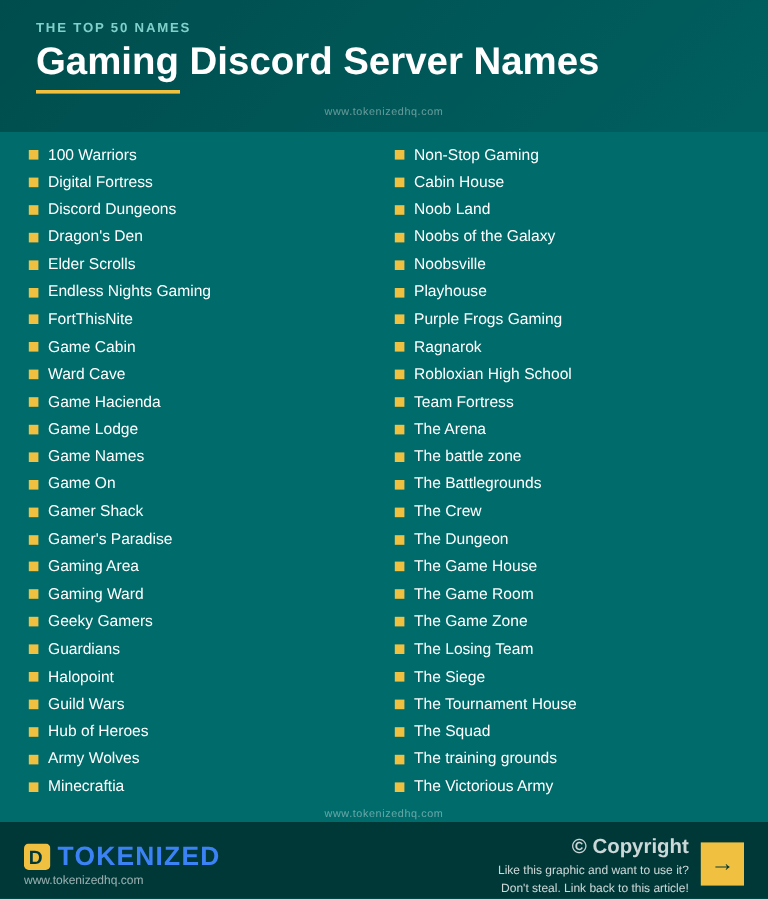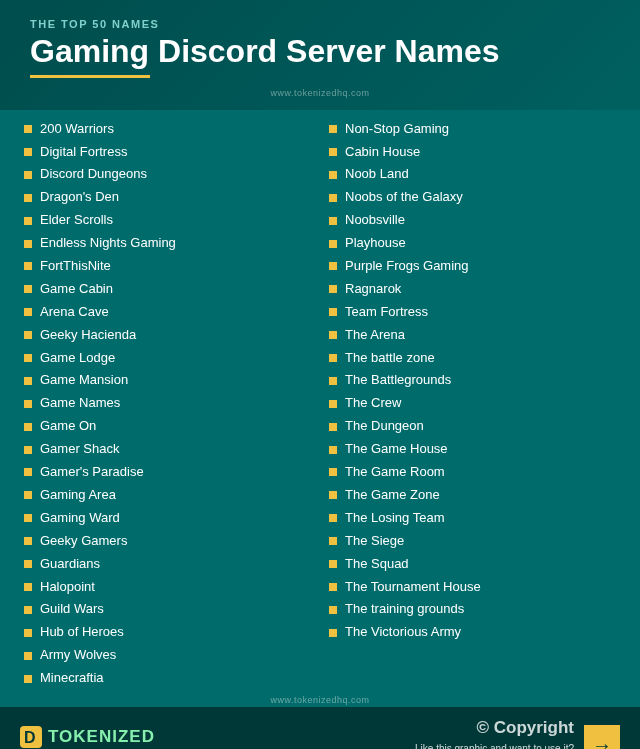--- a/index.html
+++ b/index.html
@@ -111,23 +111,23 @@
       gap: 2px;
     }
 
     .logo-row {
       display: flex;
       align-items: center;
       gap: 6px;
     }
 
     .logo-name {
-      font-size: 17px;
+      font-size: 22px;
       font-weight: 900;
-      color: #86efac;
+      color: #3b82f6;
       letter-spacing: 1px;
     }
 
     .logo-url {
       font-size: 10px;
       color: rgba(255,255,255,0.6);
     }
 
     .footer-right {
       display: flex;
@@ -183,21 +183,21 @@
     <div class="top-label">THE TOP 50 NAMES</div>
     <div class="main-title">Gaming Discord Server Names</div>
     <div class="title-underline"></div>
     <div class="watermark-top">www.tokenizedhq.com</div>
   </div>
 
   <div class="content-area">
     <div class="column" id="left-col">
         <div class="list-item">
       <div class="bullet"></div>
-      <span class="item-text">200 Warriors</span>
+      <span class="item-text">100 Warriors</span>
     </div>
         <div class="list-item">
       <div class="bullet"></div>
       <span class="item-text">Digital Fortress</span>
     </div>
         <div class="list-item">
       <div class="bullet"></div>
       <span class="item-text">Discord Dungeons</span>
     </div>
         <div class="list-item">
@@ -215,33 +215,29 @@
         <div class="list-item">
       <div class="bullet"></div>
       <span class="item-text">FortThisNite</span>
     </div>
         <div class="list-item">
       <div class="bullet"></div>
       <span class="item-text">Game Cabin</span>
     </div>
         <div class="list-item">
       <div class="bullet"></div>
-      <span class="item-text">Arena Cave</span>
-    </div>
-        <div class="list-item">
-      <div class="bullet"></div>
-      <span class="item-text">Geeky Hacienda</span>
+      <span class="item-text">Ward Cave</span>
+    </div>
+        <div class="list-item">
+      <div class="bullet"></div>
+      <span class="item-text">Game Hacienda</span>
     </div>
         <div class="list-item">
       <div class="bullet"></div>
       <span class="item-text">Game Lodge</span>
-    </div>
-        <div class="list-item">
-      <div class="bullet"></div>
-      <span class="item-text">Game Mansion</span>
     </div>
         <div class="list-item">
       <div class="bullet"></div>
       <span class="item-text">Game Names</span>
     </div>
         <div class="list-item">
       <div class="bullet"></div>
       <span class="item-text">Game On</span>
     </div>
         <div class="list-item">
@@ -317,20 +313,24 @@
         <div class="list-item">
       <div class="bullet"></div>
       <span class="item-text">Purple Frogs Gaming</span>
     </div>
         <div class="list-item">
       <div class="bullet"></div>
       <span class="item-text">Ragnarok</span>
     </div>
         <div class="list-item">
       <div class="bullet"></div>
+      <span class="item-text">Robloxian High School</span>
+    </div>
+        <div class="list-item">
+      <div class="bullet"></div>
       <span class="item-text">Team Fortress</span>
     </div>
         <div class="list-item">
       <div class="bullet"></div>
       <span class="item-text">The Arena</span>
     </div>
         <div class="list-item">
       <div class="bullet"></div>
       <span class="item-text">The battle zone</span>
     </div>
@@ -361,25 +361,25 @@
         <div class="list-item">
       <div class="bullet"></div>
       <span class="item-text">The Losing Team</span>
     </div>
         <div class="list-item">
       <div class="bullet"></div>
       <span class="item-text">The Siege</span>
     </div>
         <div class="list-item">
       <div class="bullet"></div>
+      <span class="item-text">The Tournament House</span>
+    </div>
+        <div class="list-item">
+      <div class="bullet"></div>
       <span class="item-text">The Squad</span>
-    </div>
-        <div class="list-item">
-      <div class="bullet"></div>
-      <span class="item-text">The Tournament House</span>
     </div>
         <div class="list-item">
       <div class="bullet"></div>
       <span class="item-text">The training grounds</span>
     </div>
         <div class="list-item">
       <div class="bullet"></div>
       <span class="item-text">The Victorious Army</span>
     </div>
       </div>

